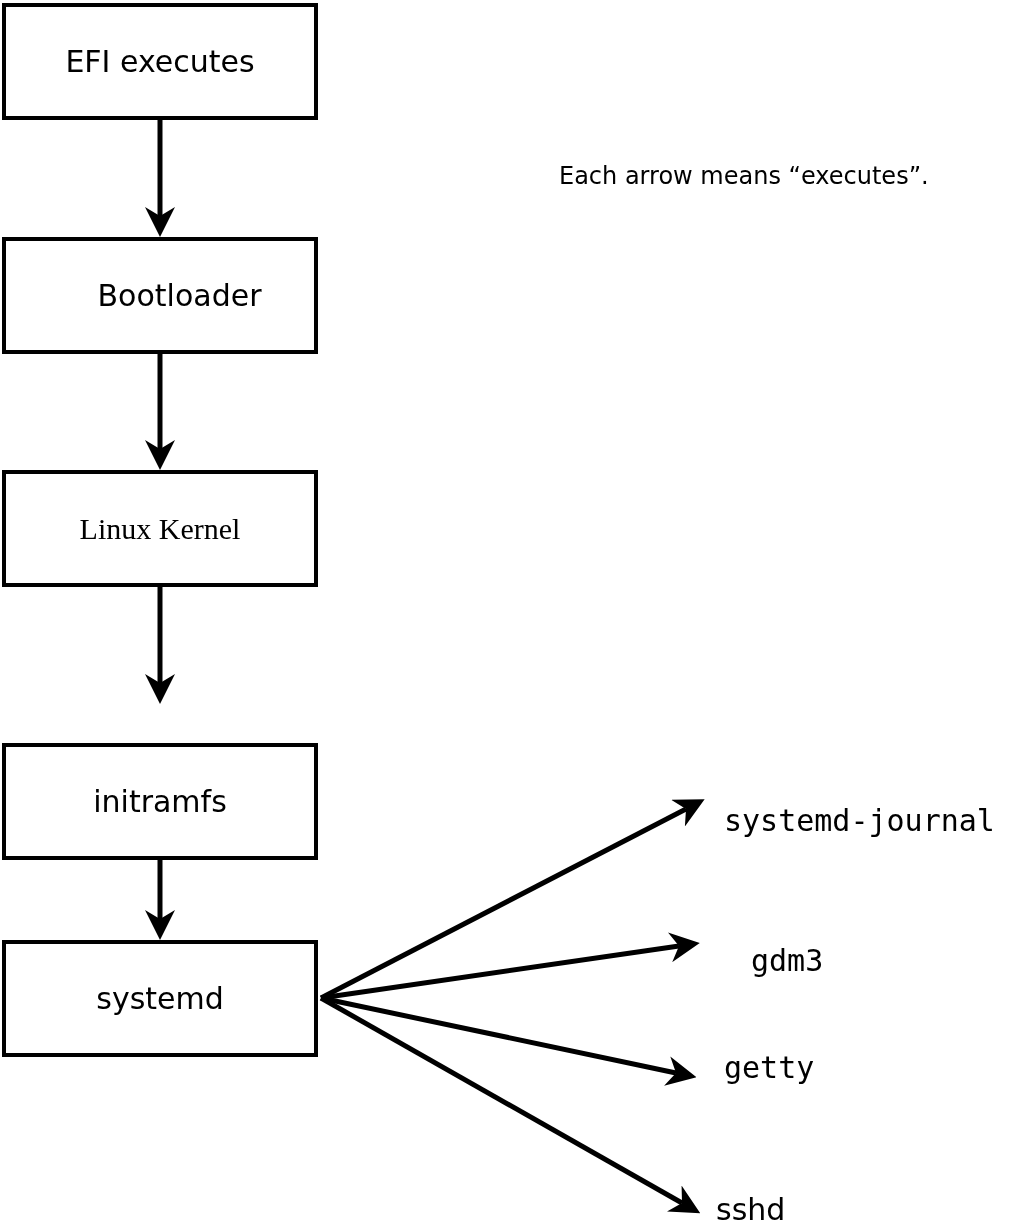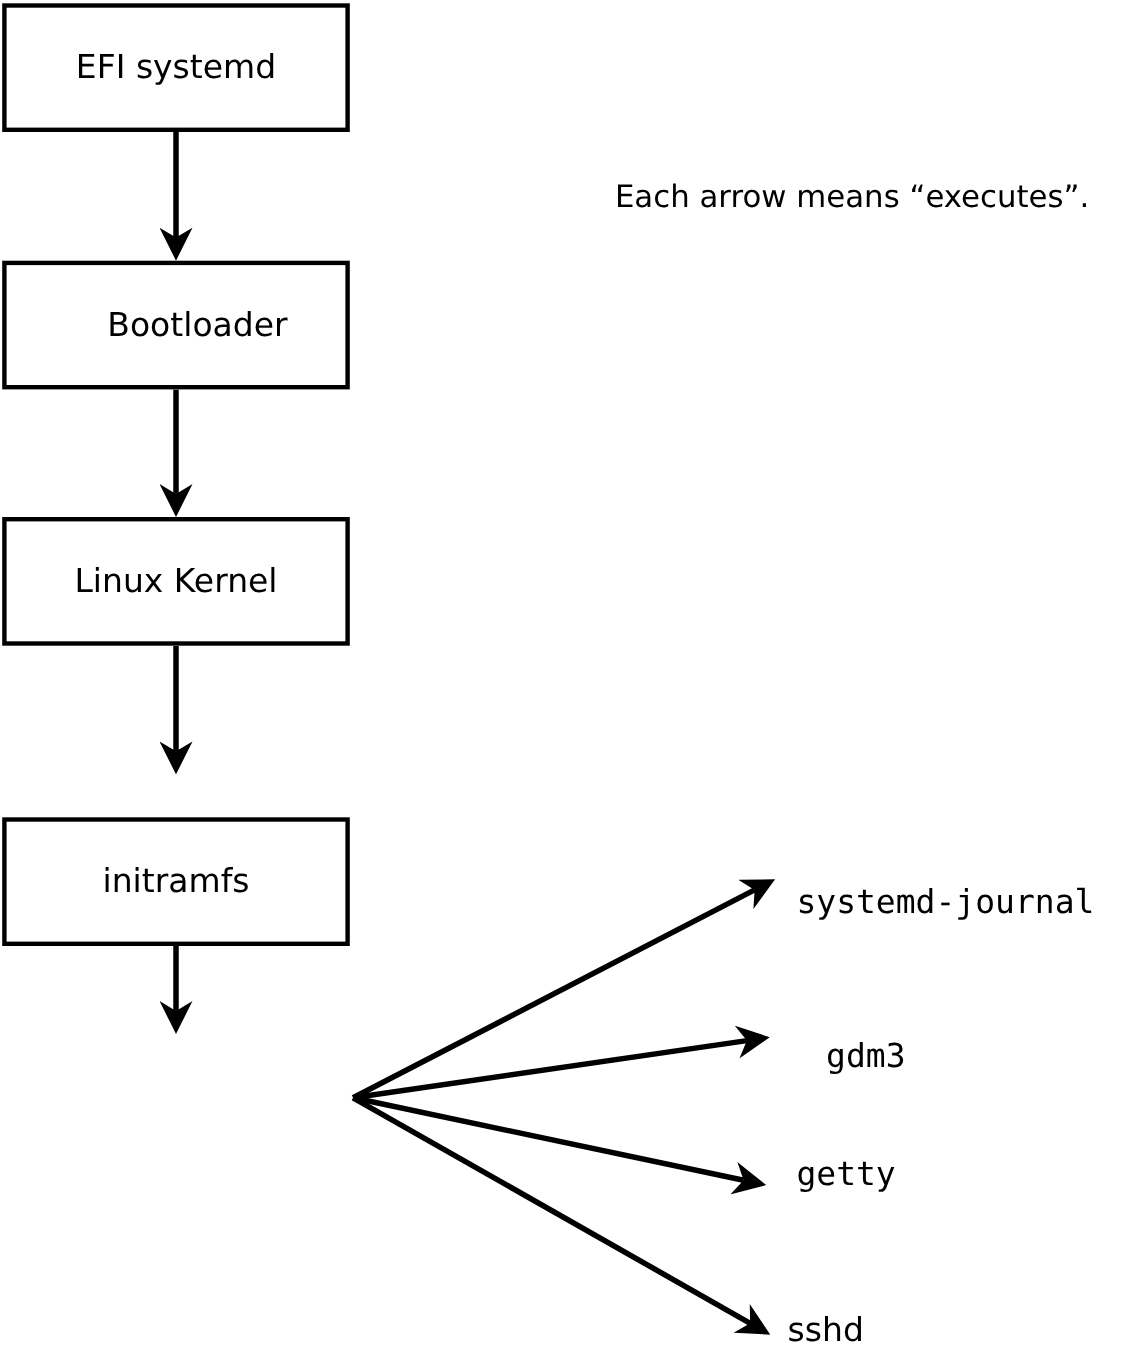--- a/index.html
+++ b/index.html
@@ -32,29 +32,29 @@
     background: #ffffff;
     border: 4px solid #000000;
     display: flex;
     align-items: center;
     justify-content: center;
     font-size: 30px;
     line-height: 1;
   }
   .box-efi        { top: 3px;   }
   .box-bootloader { top: 237px; padding-left: 39px; }
-  .box-kernel     { top: 470px; }
+  .box-kernel     { top: 470px; font-family: Liberation Serif, serif; }
   .box-initramfs  { top: 704px; margin-top: 39px; }
   .box-systemd    { top: 940px; }
 
   .annotation {
     position: absolute;
     left: 559px;
     top: 162px;
-    font-size: 28px;
+    font-size: 24px;
     white-space: nowrap;
   }
   .proc-label {
     position: absolute;
     transform: translateY(-50%);
     font-size: 30px;
     white-space: nowrap;
     line-height: 1;
   }
   .mono { font-family: "DejaVu Sans Mono", monospace; margin-top: 28px; }
@@ -81,30 +81,33 @@
     <line x1="160" y1="587" x2="160" y2="683" stroke="#000000" stroke-width="5" marker-end="url(#arrowhead)"></line>
     <line x1="160" y1="821" x2="160" y2="919" stroke="#000000" stroke-width="5" marker-end="url(#arrowhead)"></line>
 
     <line x1="321" y1="998" x2="686" y2="809" stroke="#000000" stroke-width="5" marker-end="url(#arrowhead)"></line>
     <line x1="321" y1="998" x2="679" y2="946" stroke="#000000" stroke-width="5" marker-end="url(#arrowhead)"></line>
     <line x1="321" y1="998" x2="676" y2="1073" stroke="#000000" stroke-width="5" marker-end="url(#arrowhead)"></line>
     <line x1="321" y1="998" x2="682" y2="1203" stroke="#000000" stroke-width="5" marker-end="url(#arrowhead)"></line>
   </svg>
 
   <div class="node-box box-efi">
-    <span>EFI systemd</span>
+    <span>EFI executes</span>
   </div>
   <div class="node-box box-bootloader">
     <span>Bootloader</span>
   </div>
   <div class="node-box box-kernel">
     <span>Linux Kernel</span>
   </div>
   <div class="node-box box-initramfs">
     <span>initramfs</span>
+  </div>
+  <div class="node-box box-systemd">
+    <span>systemd</span>
   </div>
 
   <div class="annotation">Each arrow means “executes”.</div>
 
   <div class="proc-label mono lbl-journal">systemd-journal</div>
   <div class="proc-label mono lbl-gdm3">gdm3</div>
   <div class="proc-label mono lbl-getty">getty</div>
   <div class="proc-label sans lbl-sshd">sshd</div>
 
 </div>

